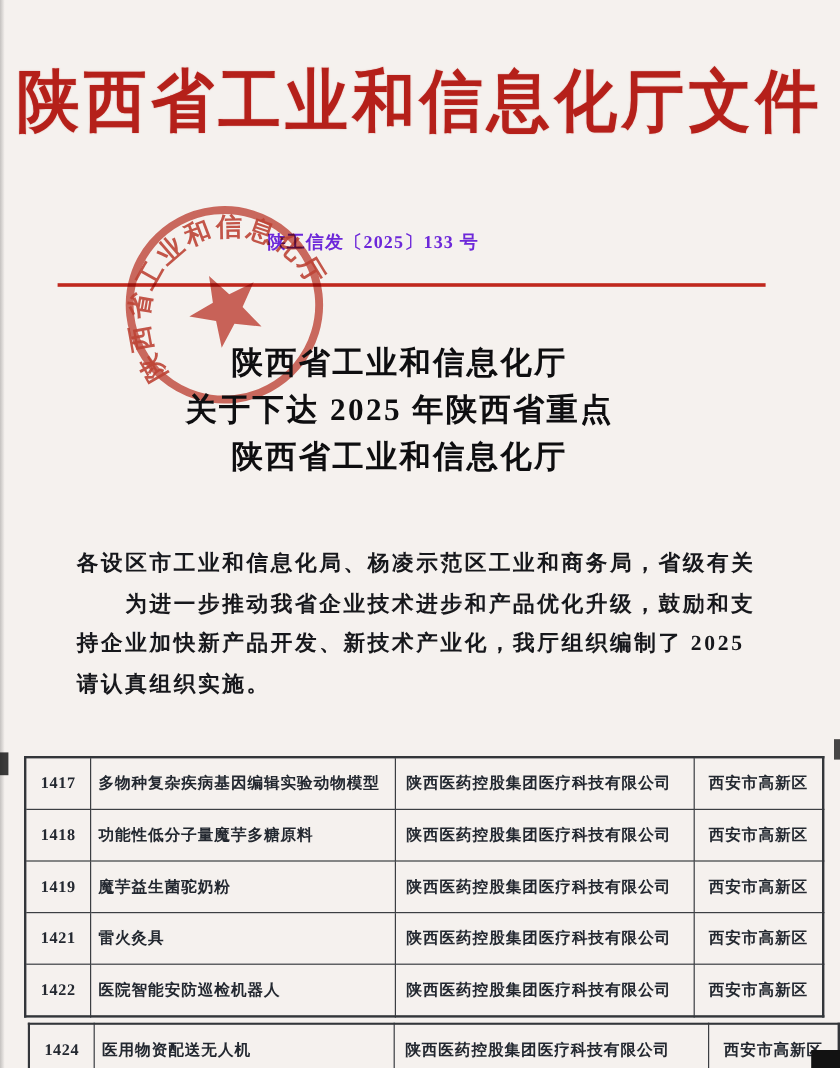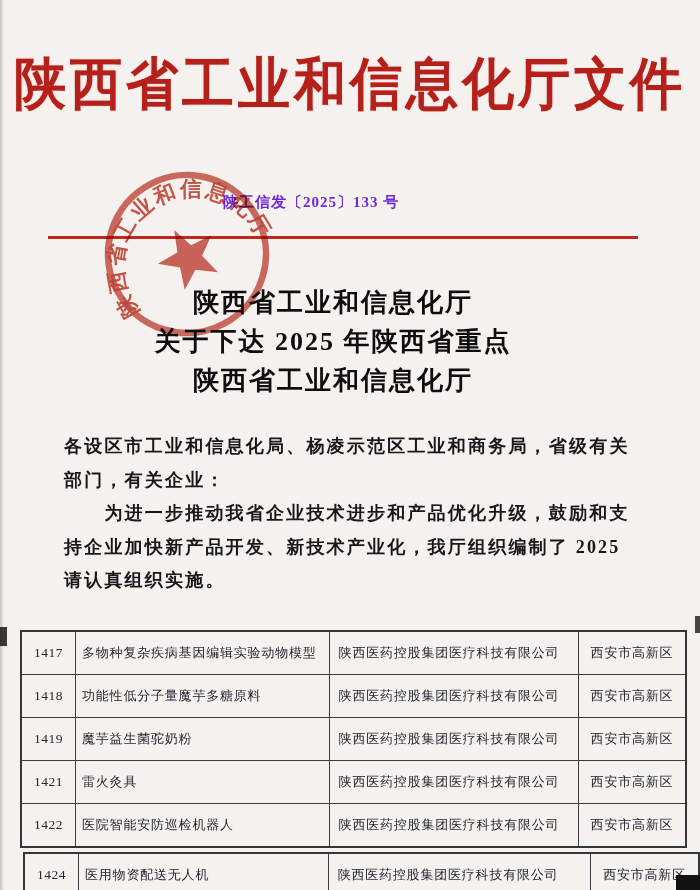--- a/index.html
+++ b/index.html
@@ -34,29 +34,29 @@
     mix-blend-mode:multiply;filter:blur(.5px) opacity(.88);
   }
   
   .notice-title{
     position:absolute;top:283px;left:0;width:666px;text-align:center;
     color:#0e0e10;font-weight:800;font-size:26px;line-height:39px;
     letter-spacing:2px;
   }
   
   .body-text{
-    position:absolute;top:430px;left:64px;width:584px;
+    position:absolute;top:453px;left:64px;width:584px;
     color:#17181c;font-size:18px;font-weight:600;line-height:33.5px;
     letter-spacing:2.2px;white-space:nowrap;
   }
   
   .tbl{border-collapse:collapse;table-layout:fixed;}
   .tbl td{
     border:1.6px solid #3b3e42;
-    font-size:13px;font-weight:400;color:#232830;
+    font-size:13px;font-weight:700;color:#232830;
     letter-spacing:.8px;overflow:hidden;white-space:nowrap;
     vertical-align:middle;padding:12px;
   }
   .tbl{border:2px solid #33363a;}
   td.col-no{text-align:center;font-size:13.5px;letter-spacing:.5px;}
   td.col-project{padding-left:6px;text-align:left;}
   td.col-company{padding-left:9px;text-align:left;}
   td.col-district{text-align:center;}
   .table-main-wrap{position:absolute;top:630px;left:20px;}
   .table-bottom-wrap{position:absolute;top:852px;left:23px;height:38px;overflow:hidden;}
@@ -91,21 +91,20 @@
   </svg>
 
   <div class="notice-title">
     <div>陕西省工业和信息化厅</div>
     <div>关于下达 2025 年陕西省重点</div>
     <div>陕西省工业和信息化厅</div>
   </div>
 
   <div class="body-text">
     <div>各设区市工业和信息化局、杨凌示范区工业和商务局，省级有关</div>
-    <div>部门，有关企业：</div>
     <div>　　为进一步推动我省企业技术进步和产品优化升级，鼓励和支</div>
     <div>持企业加快新产品开发、新技术产业化，我厅组织编制了 2025</div>
     <div>请认真组织实施。</div>
   </div>
 
   <div class="table-main-wrap">
     <table class="tbl" id="tableMain">
       <colgroup>
         <col style="width:35px">
           <col style="width:248px">

